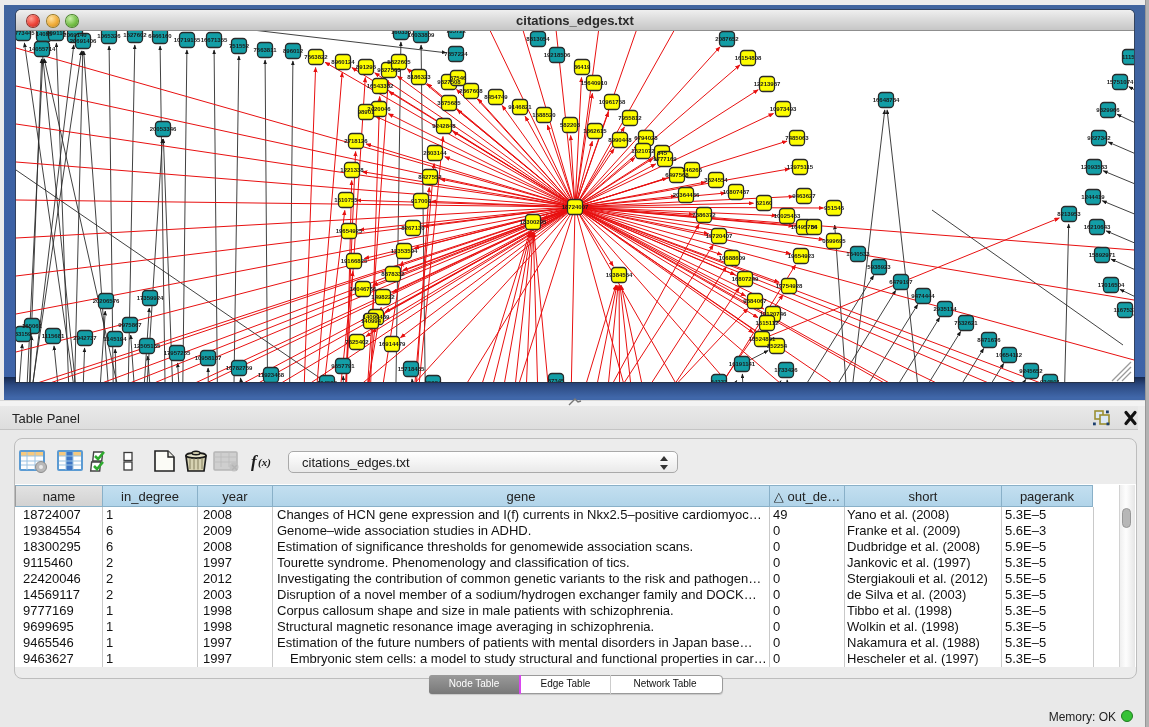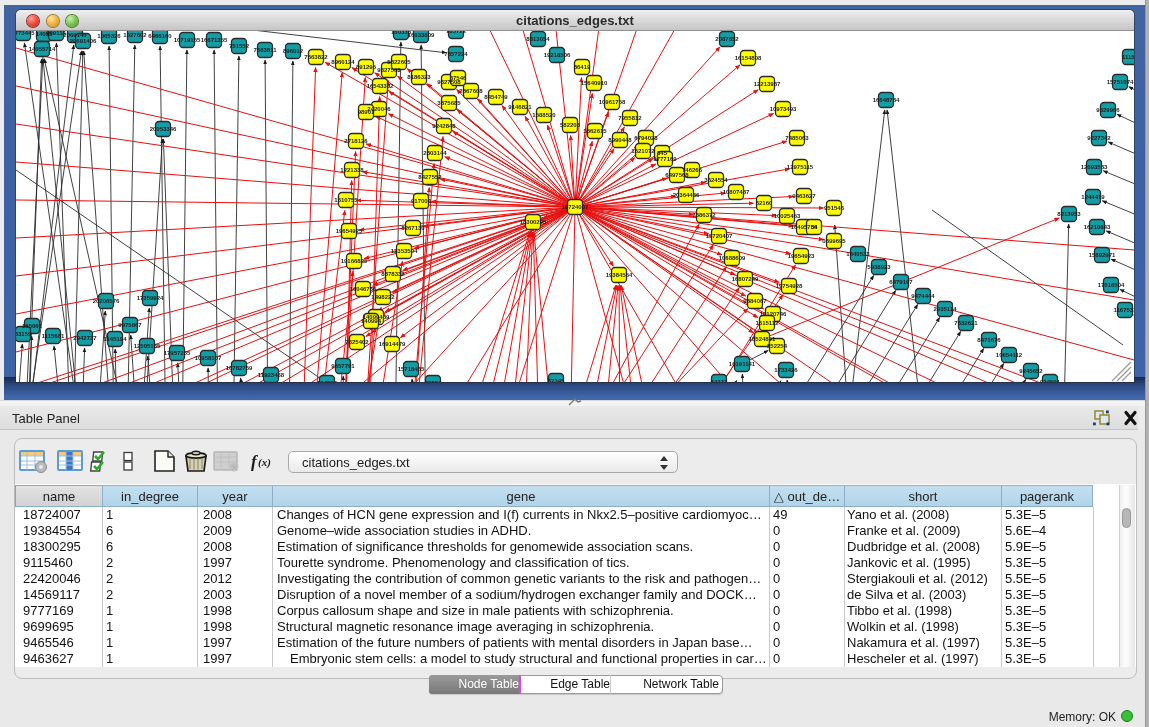--- a/index.html
+++ b/index.html
@@ -19,21 +19,21 @@
 #combo {left:288px;top:451px;width:390px;height:22px;background:linear-gradient(180deg,#fff,#f2f2f2 60%,#e9e9e9);border:1px solid #a9a9a9;border-radius:5px}
 #combo .t {position:absolute;left:13px;top:3px;font-size:13px;color:#1a1a1a}
 #table {left:15px;top:484px;width:1121px;height:183px;background:#fff;overflow:hidden}
 .hcell {position:absolute;top:485px;height:22px;background:linear-gradient(180deg,#c3dff0,#b1d4e9);border:1px solid #89b0c8;border-left:none;font-size:13px;color:#222;text-align:center;line-height:21px}
 .vline {position:absolute;top:507px;width:1px;height:160px;background:#c9c9c9}
 .row {position:absolute;left:0;width:1136px;height:16px;font-size:13px;color:#111}
 .row span {position:absolute;top:0;white-space:nowrap}
 #sbtrack {left:1119px;top:485px;width:16px;height:182px;background:linear-gradient(90deg,#efefef,#fdfdfd 40%,#e6e6e6);border-left:1px solid #d2d2d2}
 #sbthumb {left:1122px;top:508px;width:9px;height:20px;background:#b7b7b7;border:1px solid #979797;border-radius:5px}
 #tabs {left:429px;top:675px;width:294px;height:19px;border:1px solid #9a9a9a;border-radius:4px;background:#fff;box-shadow:0 1px 1px rgba(0,0,0,.15)}
-.tab {position:absolute;top:0;height:19px;font-size:12px;text-align:right;line-height:18px;color:#111}
+.tab {position:absolute;top:0;height:19px;font-size:10px;text-align:center;line-height:18px;color:#111}
 #tab1 {left:0;width:90px;background:linear-gradient(180deg,#9a9a9a,#787878);color:#fff;border-radius:3px 0 0 3px}
 #tab2 {left:90px;width:91px;border-left:2px solid #d946ef}
 #tab3 {left:181px;width:109px;border-left:1px solid #ccc}
 #mem {left:970px;top:710px;width:146px;text-align:right;font-size:12px;color:#222}
 #memdot {left:1121px;top:710px;width:12px;height:12px;border-radius:50%;background:#35c235;border:1px solid #1f7a1f}
 </style></head>
 <body>
 <div id="page">
 <div class="abs" id="frame">
       <div class="shade"></div>
@@ -657,38 +657,38 @@
       <span style="left:847px">Yano et al. (2008)</span>
 <span style="left:1005px">5.3E–5</span>
     </div>
 <div class="row" style="top:523px">
 <span style="left:23px">19384554</span>
       <span style="left:106px">6</span>
       <span style="left:203px">2009</span>
 <span style="left:277px">Genome–wide association studies in ADHD.</span>
       <span style="left:773px">0</span>
       <span style="left:847px">Franke et al. (2009)</span>
-<span style="left:1005px">5.6E–4</span>
+<span style="left:1005px">5.6E–3</span>
     </div>
 <div class="row" style="top:539px">
 <span style="left:23px">18300295</span>
       <span style="left:106px">6</span>
       <span style="left:203px">2008</span>
 <span style="left:277px">Estimation of significance thresholds for genomewide association scans.</span>
       <span style="left:773px">0</span>
       <span style="left:847px">Dudbridge et al. (2008)</span>
 <span style="left:1005px">5.9E–5</span>
     </div>
 <div class="row" style="top:555px">
 <span style="left:23px">9115460</span>
       <span style="left:106px">2</span>
       <span style="left:203px">1997</span>
 <span style="left:277px">Tourette syndrome. Phenomenology and classification of tics.</span>
       <span style="left:773px">0</span>
-      <span style="left:847px">Jankovic et al. (1995)</span>
+      <span style="left:847px">Jankovic et al. (1997)</span>
 <span style="left:1005px">5.3E–5</span>
     </div>
 <div class="row" style="top:571px">
 <span style="left:23px">22420046</span>
       <span style="left:106px">2</span>
       <span style="left:203px">2012</span>
 <span style="left:277px">Investigating the contribution of common genetic variants to the risk and pathogen…</span>
       <span style="left:773px">0</span>
       <span style="left:847px">Stergiakouli et al. (2012)</span>
 <span style="left:1005px">5.5E–5</span>
@@ -719,21 +719,21 @@
       <span style="left:773px">0</span>
       <span style="left:847px">Wolkin et al. (1998)</span>
 <span style="left:1005px">5.3E–5</span>
     </div>
 <div class="row" style="top:635px">
 <span style="left:23px">9465546</span>
       <span style="left:106px">1</span>
       <span style="left:203px">1997</span>
 <span style="left:277px">Estimation of the future numbers of patients with mental disorders in Japan base…</span>
       <span style="left:773px">0</span>
-      <span style="left:847px">Nakamura et al. (1997)</span>
+      <span style="left:847px">Nakamura et al. (1988)</span>
 <span style="left:1005px">5.3E–5</span>
     </div>
 <div class="row" style="top:651px">
 <span style="left:23px">9463627</span>
       <span style="left:106px">1</span>
       <span style="left:203px">1997</span>
 <span style="left:290px">Embryonic stem cells: a model to study structural and functional properties in car…</span>
       <span style="left:773px">0</span>
       <span style="left:847px">Hescheler et al. (1997)</span>
 <span style="left:1005px">5.3E–5</span>

